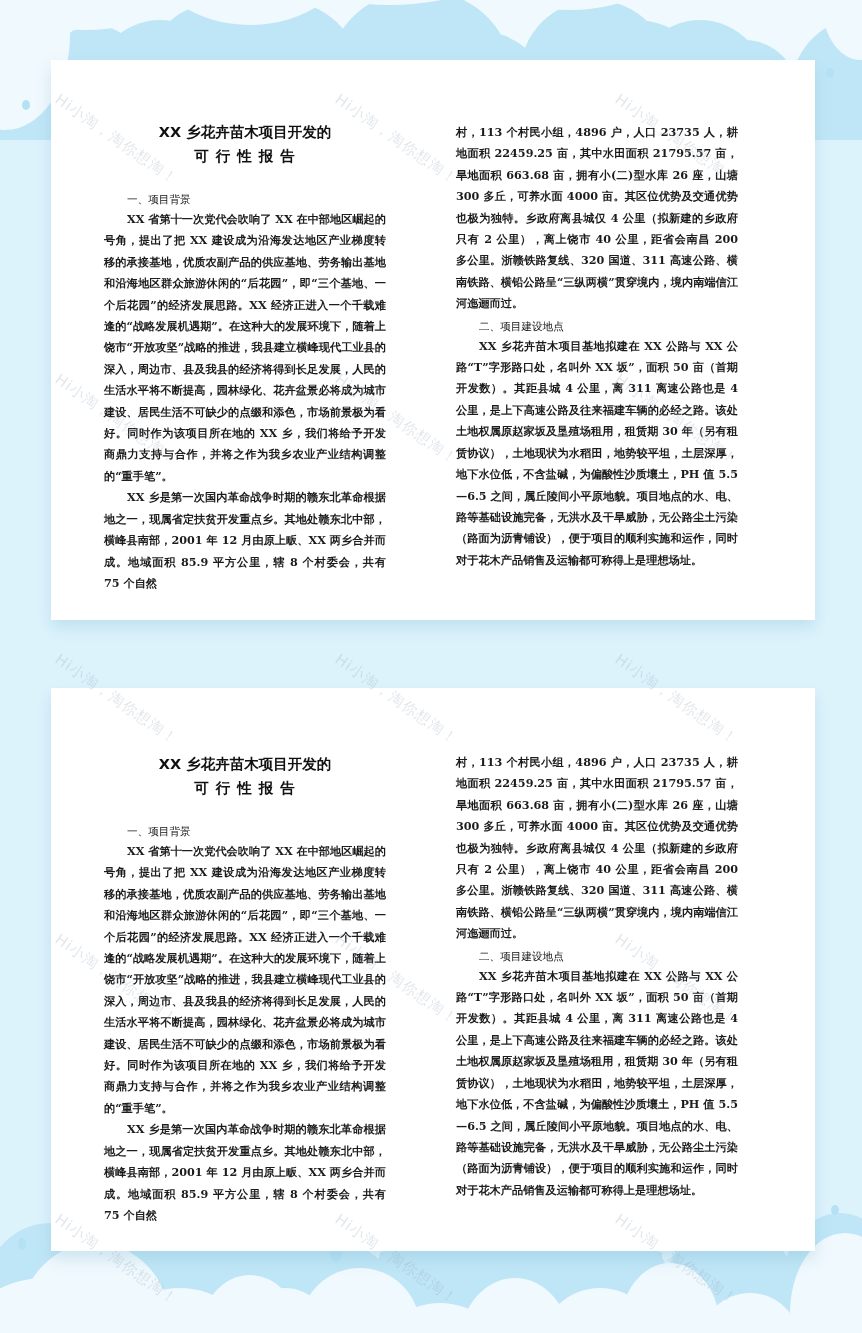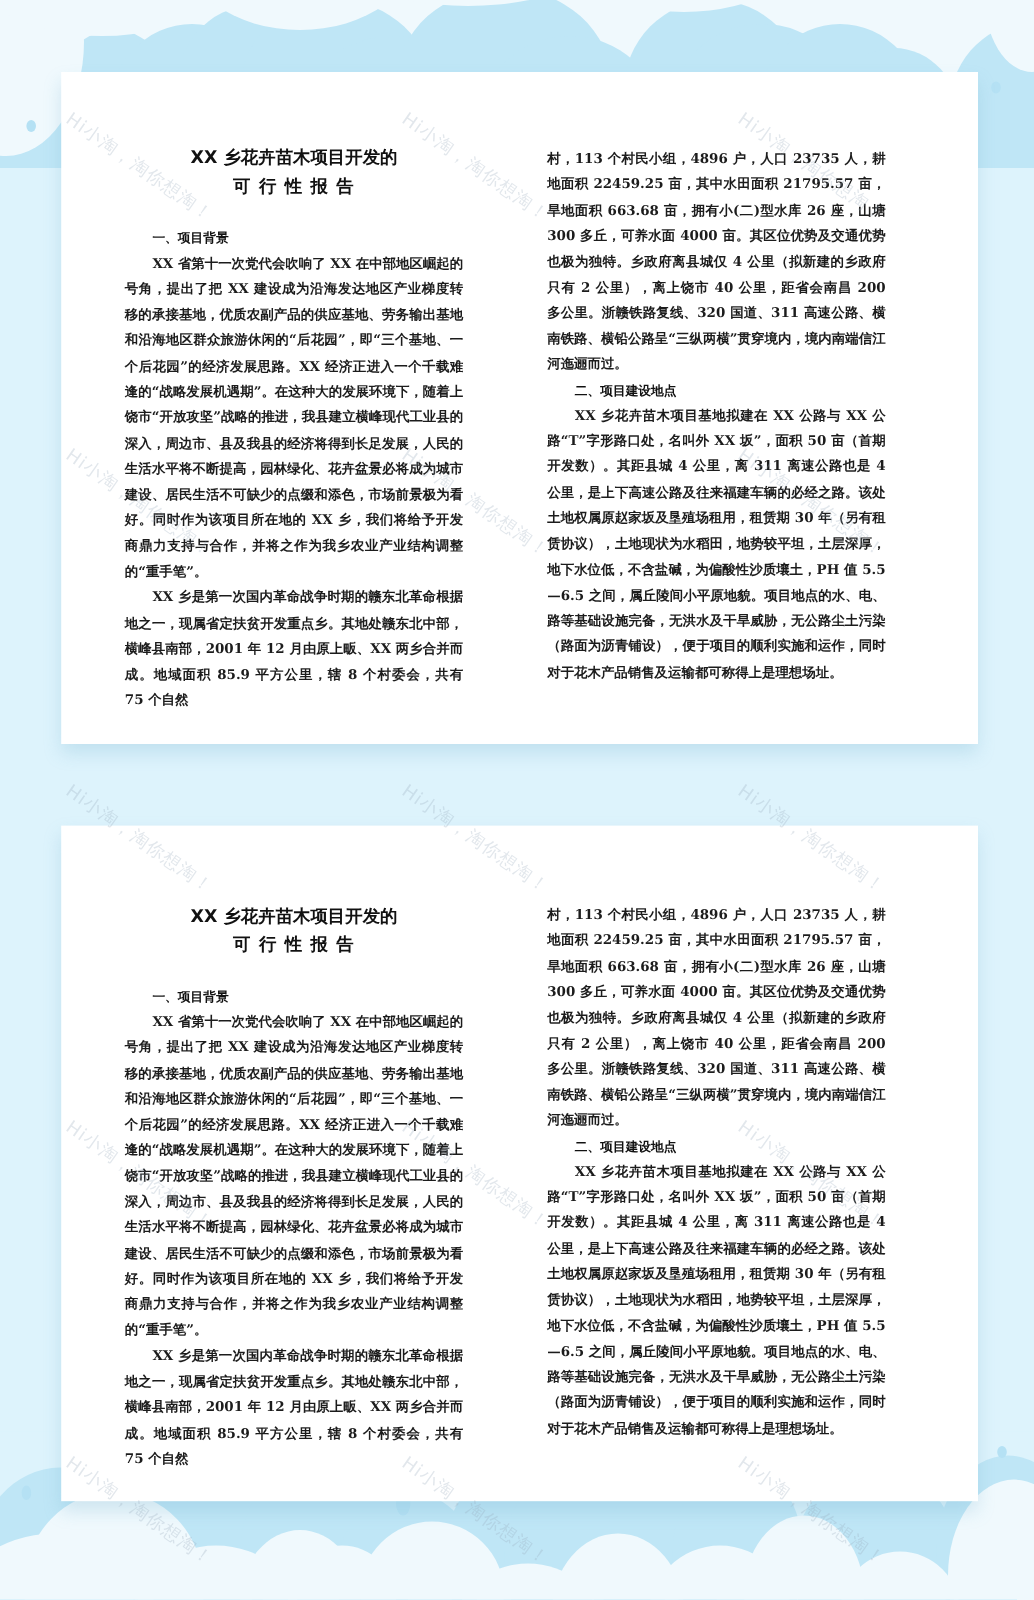--- a/index.html
+++ b/index.html
@@ -50,21 +50,21 @@
     font-weight: bold;
     font-size: 14.5px;
     line-height: 24px;
     text-align: center;
     color: #111;
     margin-bottom: 22px;
   }
   .doc-title .l2 { letter-spacing: 7px; display: block; padding-left: 6px; }
   .section-heading {
     font-family: "DejaVu Sans", "Liberation Sans", sans-serif;
-    font-weight: bold;
+    font-weight: normal;
     font-size: 10.6px;
     line-height: 19px;
     padding-left: 23px;
     color: #111;
   }
   .para { text-indent: 23px; font-weight: bold; }
   .para.cont { text-indent: 0; }
 
   
   .wm {

